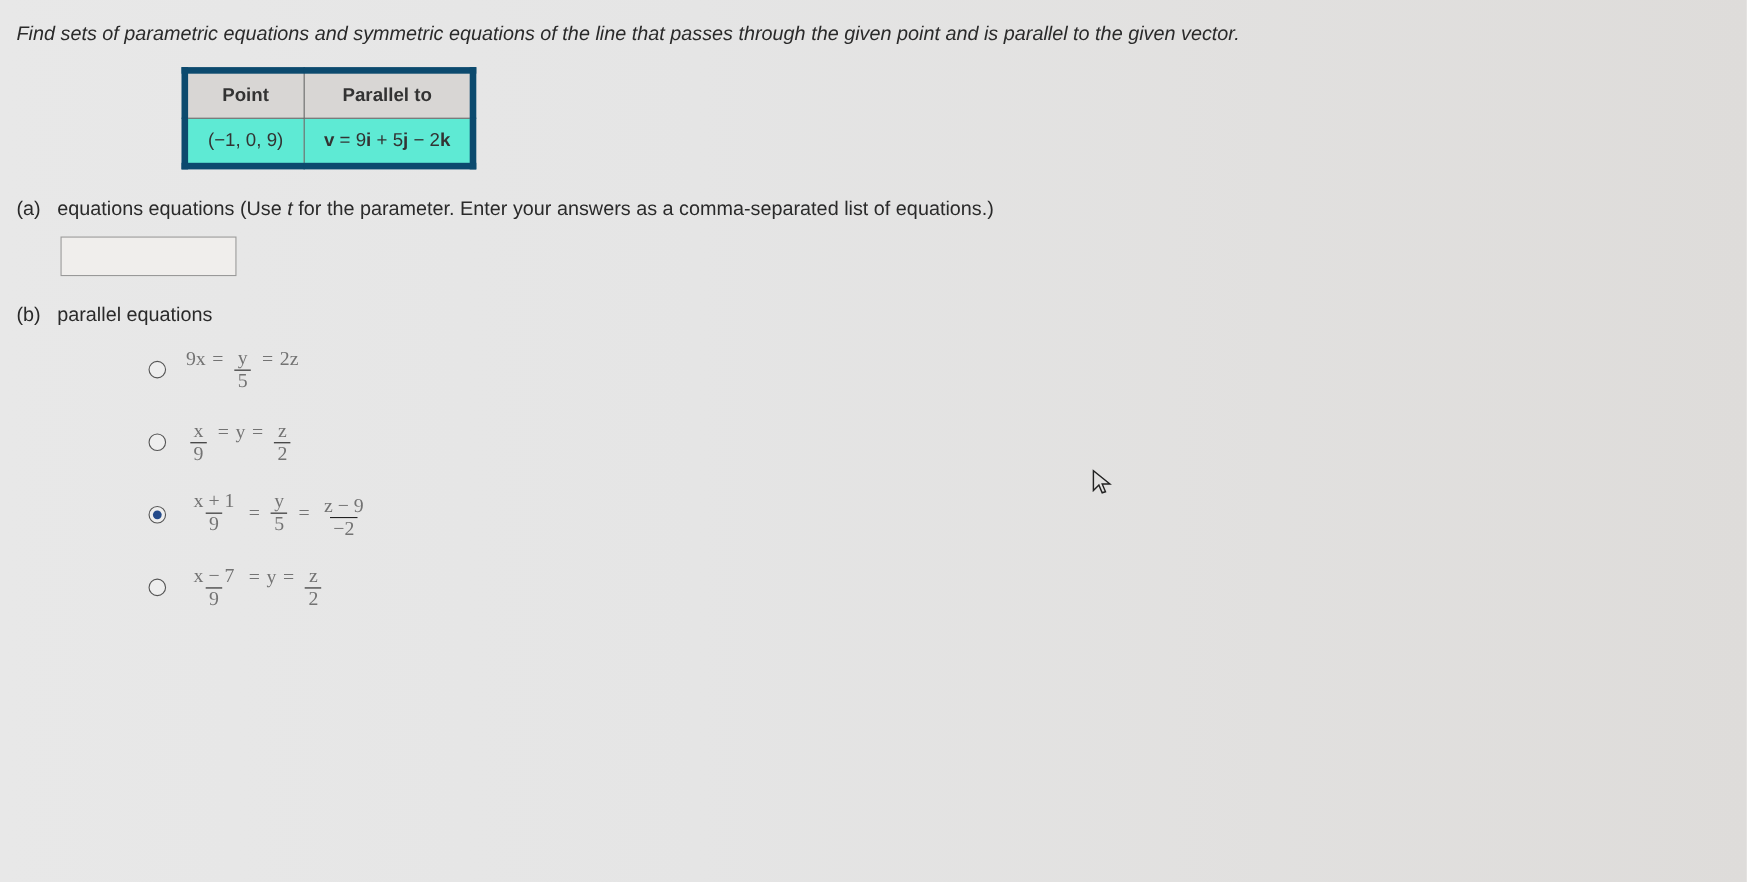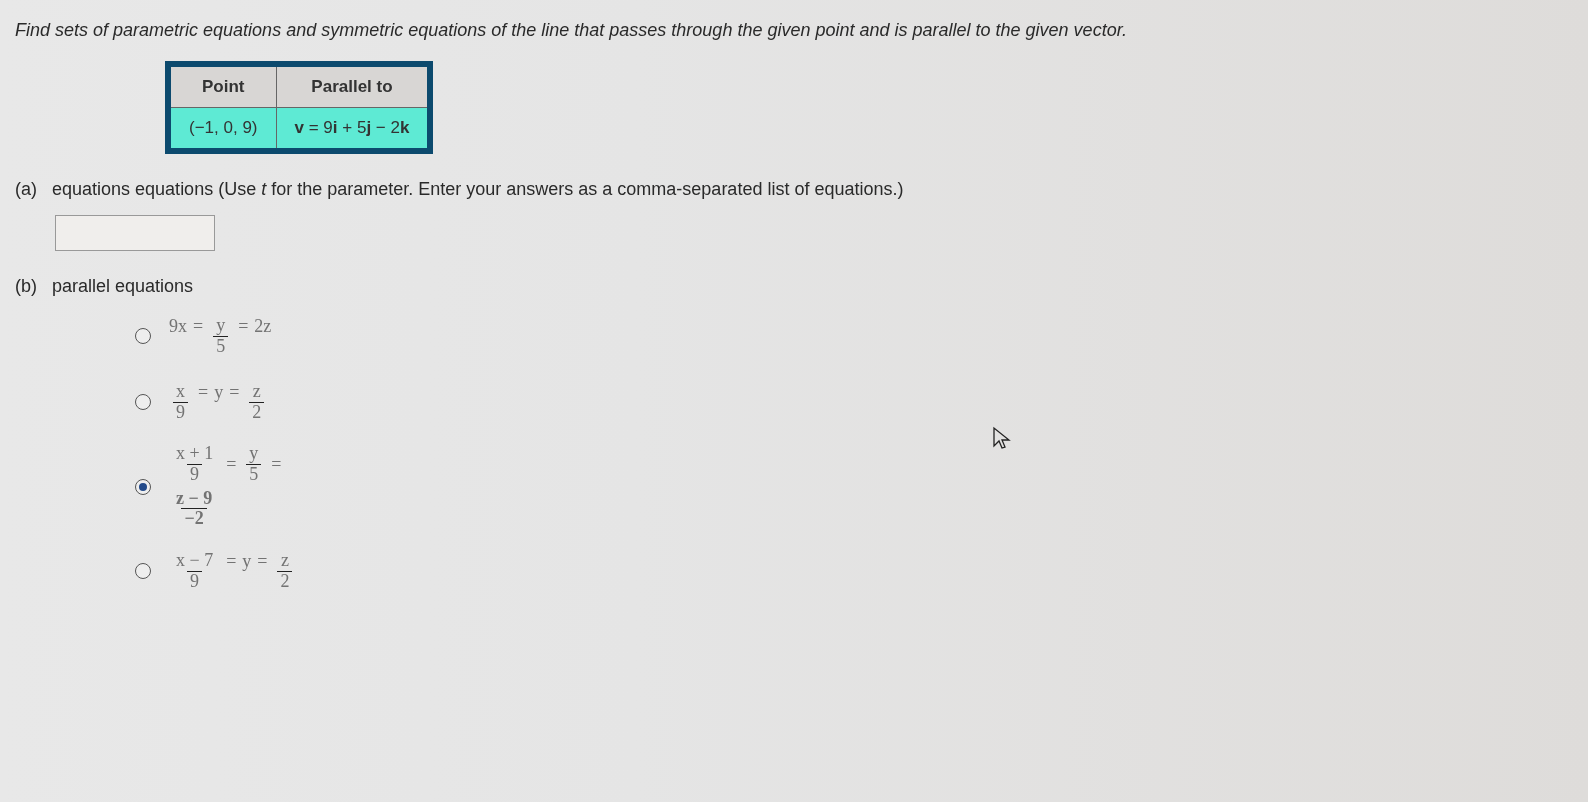--- a/index.html
+++ b/index.html
@@ -109,21 +109,21 @@
     }
     .frac .den {
       border-top: 1px solid #222;
       padding: 0 3px;
     }
     .eq-op {
       margin: 0 6px;
     }
     .stacked {
       display: inline-flex;
-      flex-direction: column;
+      flex-direction: row;
       align-items: flex-start;
     }
     .bold {
       font-weight: bold;
     }
     .italic-var {
       font-style: italic;
     }
     .cursor-icon {
       position: absolute;
@@ -207,21 +207,21 @@
             <span class="num">x + 1</span>
             <span class="den">9</span>
           </span>
           <span class="eq-op">=</span>
           <span class="frac">
             <span class="num">y</span>
             <span class="den">5</span>
           </span>
           <span class="eq-op">=</span>
         </span>
-        <span class="frac" style="margin-top:4px;font-weight:bold;">
+        <span class="frac" style="margin-top:4px;">
           <span class="num">z − 9</span>
           <span class="den">−2</span>
         </span>
       </span>
     </span>
   </div>
 
   <div class="option-row">
     <span class="radio"></span>
     <span class="eq">

